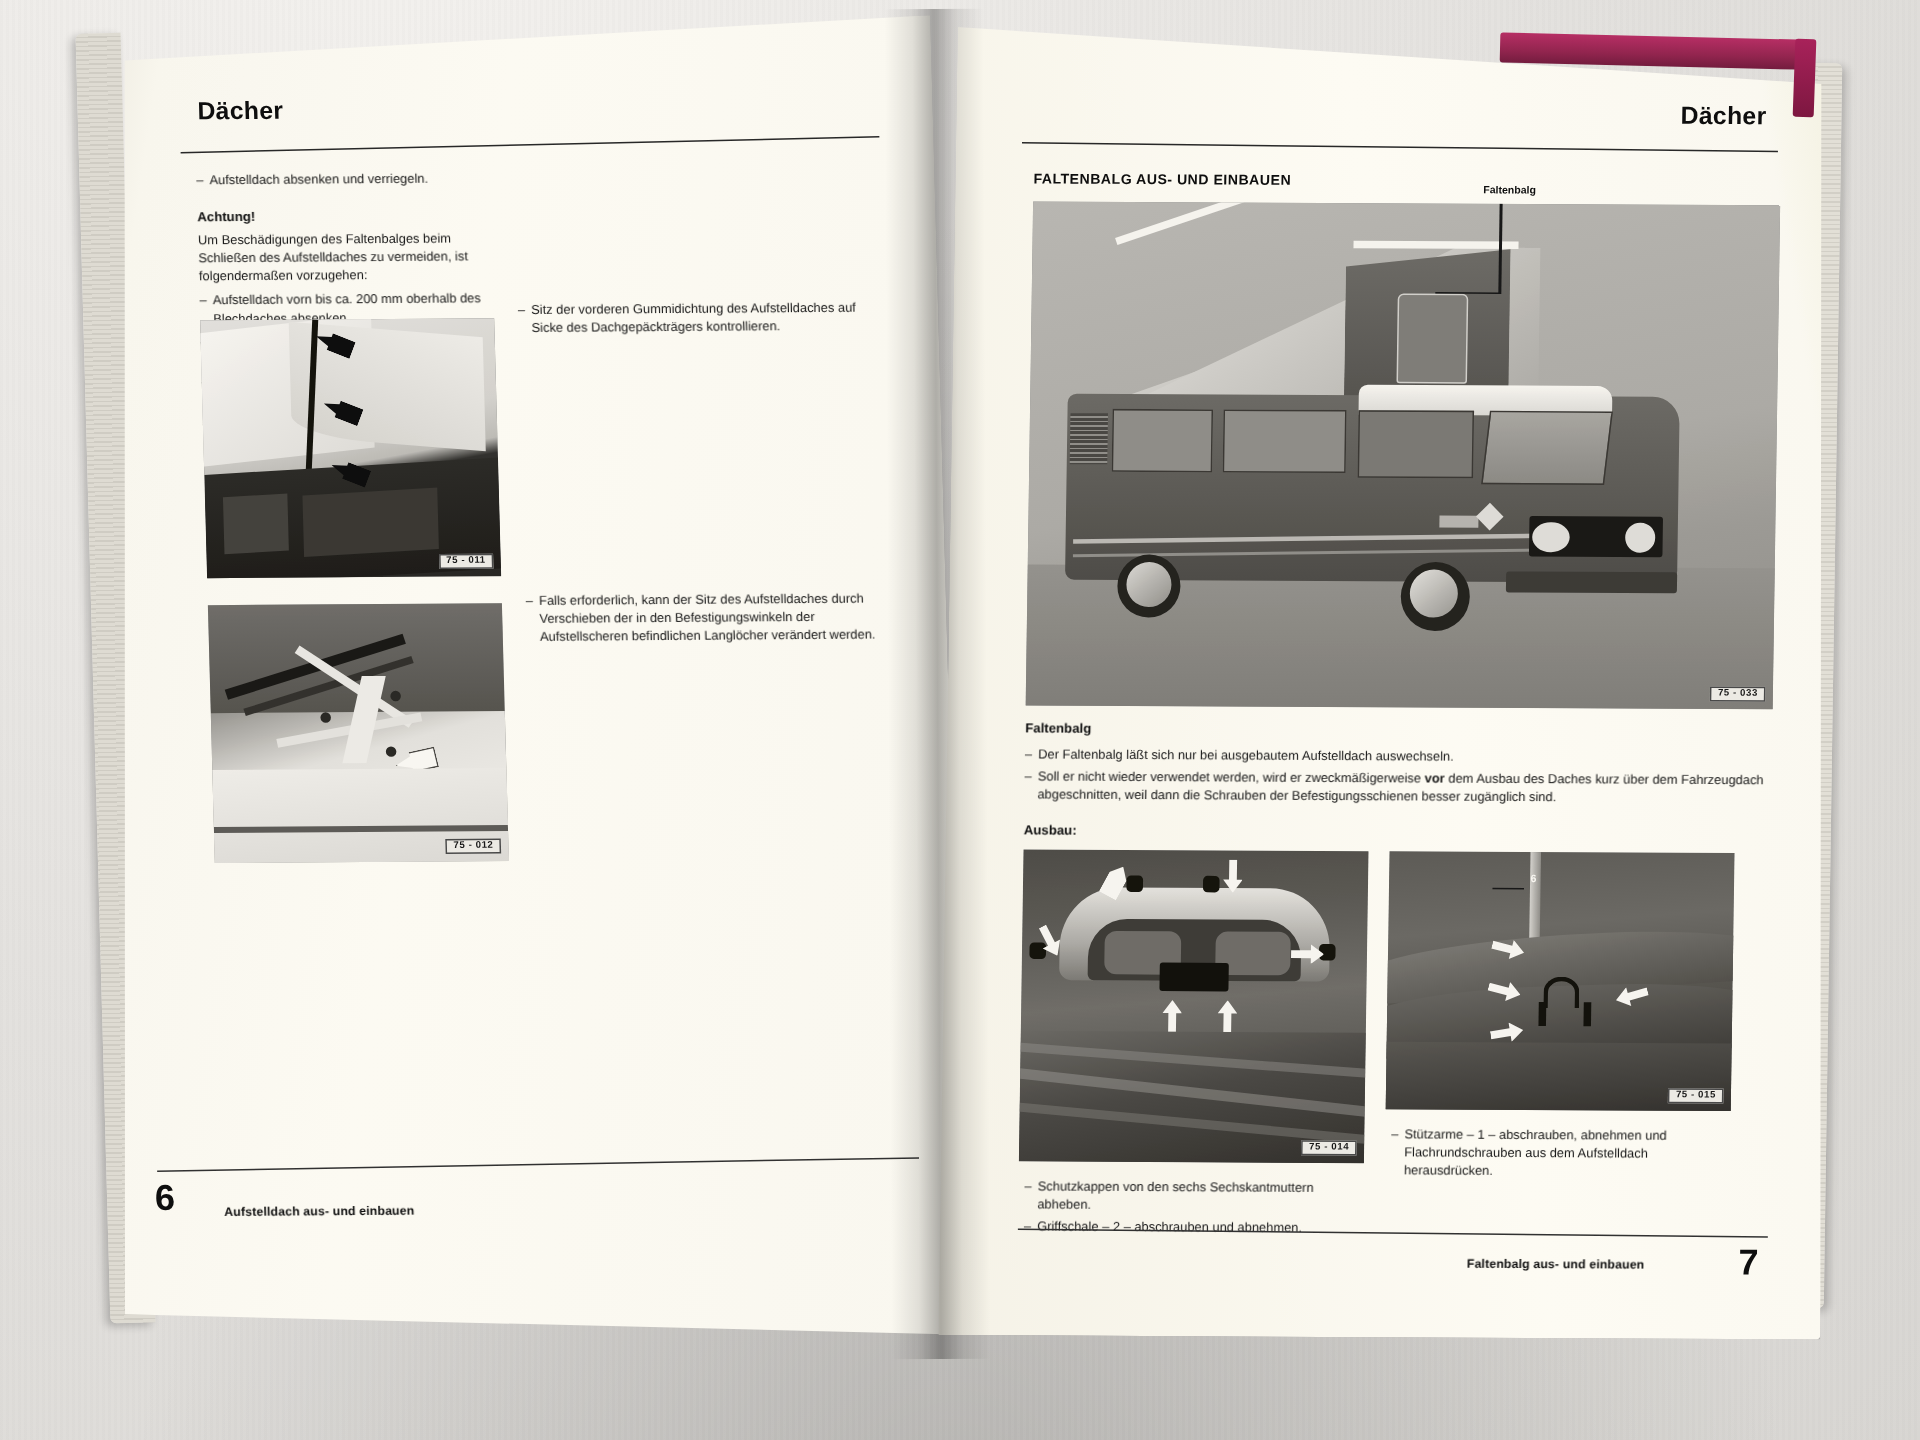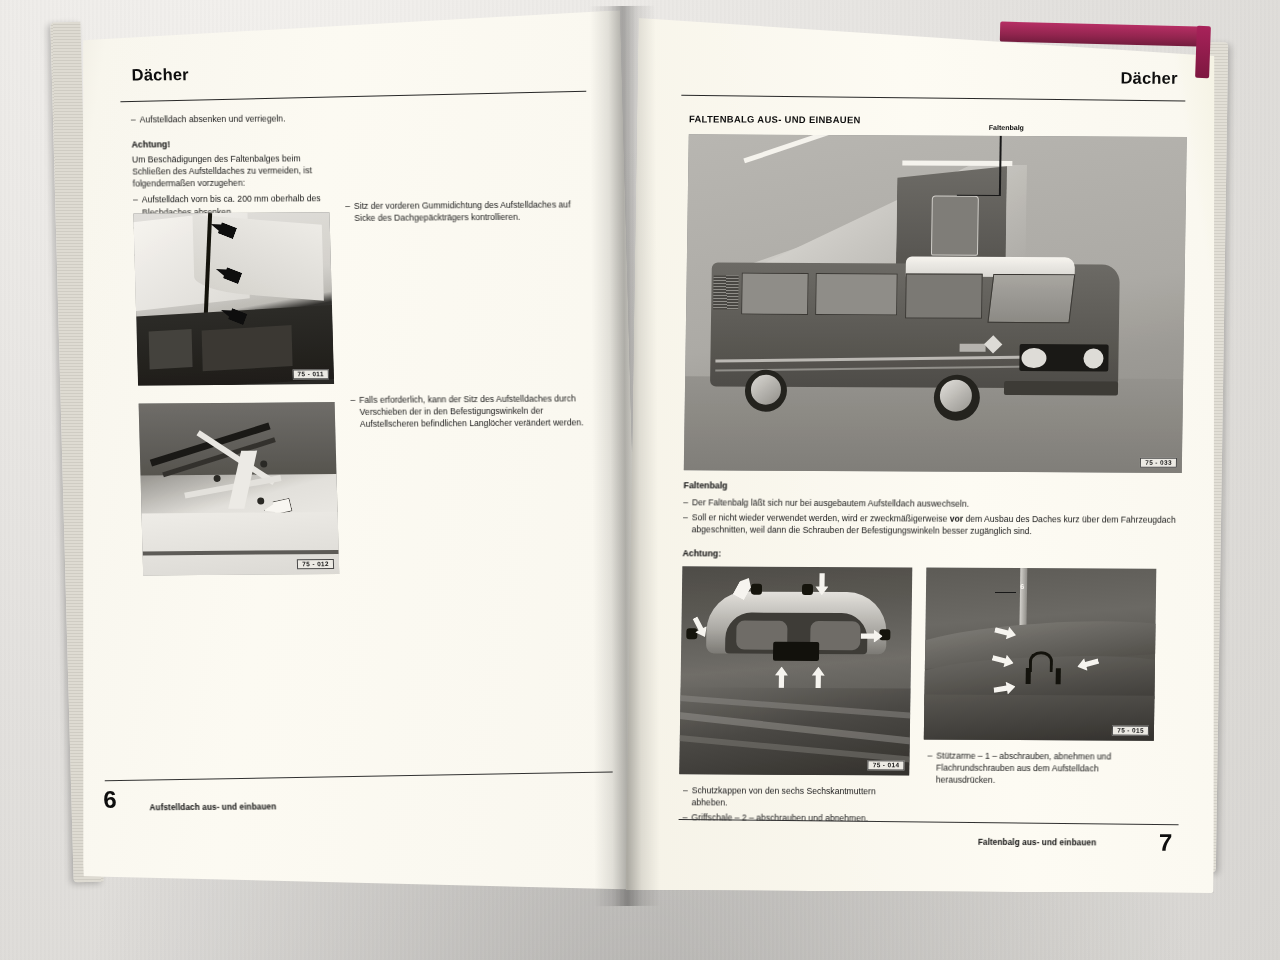--- a/index.html
+++ b/index.html
@@ -273,25 +273,25 @@
 
     <div class="boldlead soft" style="position:absolute;left:52px;top:462px;">Faltenbalg</div>
 
     <div class="body soft" style="position:absolute;left:52px;top:478px;width:498px;">
       <div class="bullet">
         <span class="dash">–</span>
         <span class="txt">Der Faltenbalg läßt sich nur bei ausgebautem Aufstelldach auswechseln.</span>
       </div>
       <div class="bullet">
         <span class="dash">–</span>
-        <span class="txt"><span>Soll er nicht wieder verwendet werden, wird er zweckmäßigerweise </span><b>vor</b><span> dem Ausbau des Daches kurz über dem Fahrzeugdach abgeschnitten, weil dann die Schrauben der Befestigungswinkeln besser zugänglich sind.</span></span>
-      </div>
-    </div>
-
-    <div class="boldlead soft" style="position:absolute;left:52px;top:530px;">Achtung:</div>
+        <span class="txt"><span>Soll er nicht wieder verwendet werden, wird er zweckmäßigerweise </span><b>vor</b><span> dem Ausbau des Daches kurz über dem Fahrzeugdach abgeschnitten, weil dann die Schrauben der Befestigungsschienen besser zugänglich sind.</span></span>
+      </div>
+    </div>
+
+    <div class="boldlead soft" style="position:absolute;left:52px;top:530px;">Ausbau:</div>
 
     <div class="photo" style="left:52px;top:548px;width:230px;height:208px;">
       <div style="position:absolute;inset:0;background:linear-gradient(175deg,#4f4d48 0%,#5b5954 22%,#6f6d68 48%,#56544f 76%,#3e3c38 100%);"></div>
 
       <div style="position:absolute;left:11%;top:12%;width:78%;height:30%;background:linear-gradient(180deg,#dedcd7,#a9a7a2 60%,#7b7974);border-radius:40px 40px 8px 8px;"></div>
       <div style="position:absolute;left:19%;top:22%;width:62%;height:20%;background:#3f3d39;border-radius:26px 26px 4px 4px;"></div>
       <div style="position:absolute;left:24%;top:26%;width:22%;height:14%;background:#6e6c67;border-radius:8px;"></div>
       <div style="position:absolute;left:56%;top:26%;width:22%;height:14%;background:#6e6c67;border-radius:8px;"></div>
 
       <div style="position:absolute;left:40%;top:36%;width:20%;height:9%;background:#15140f;border-radius:2px;"></div>

